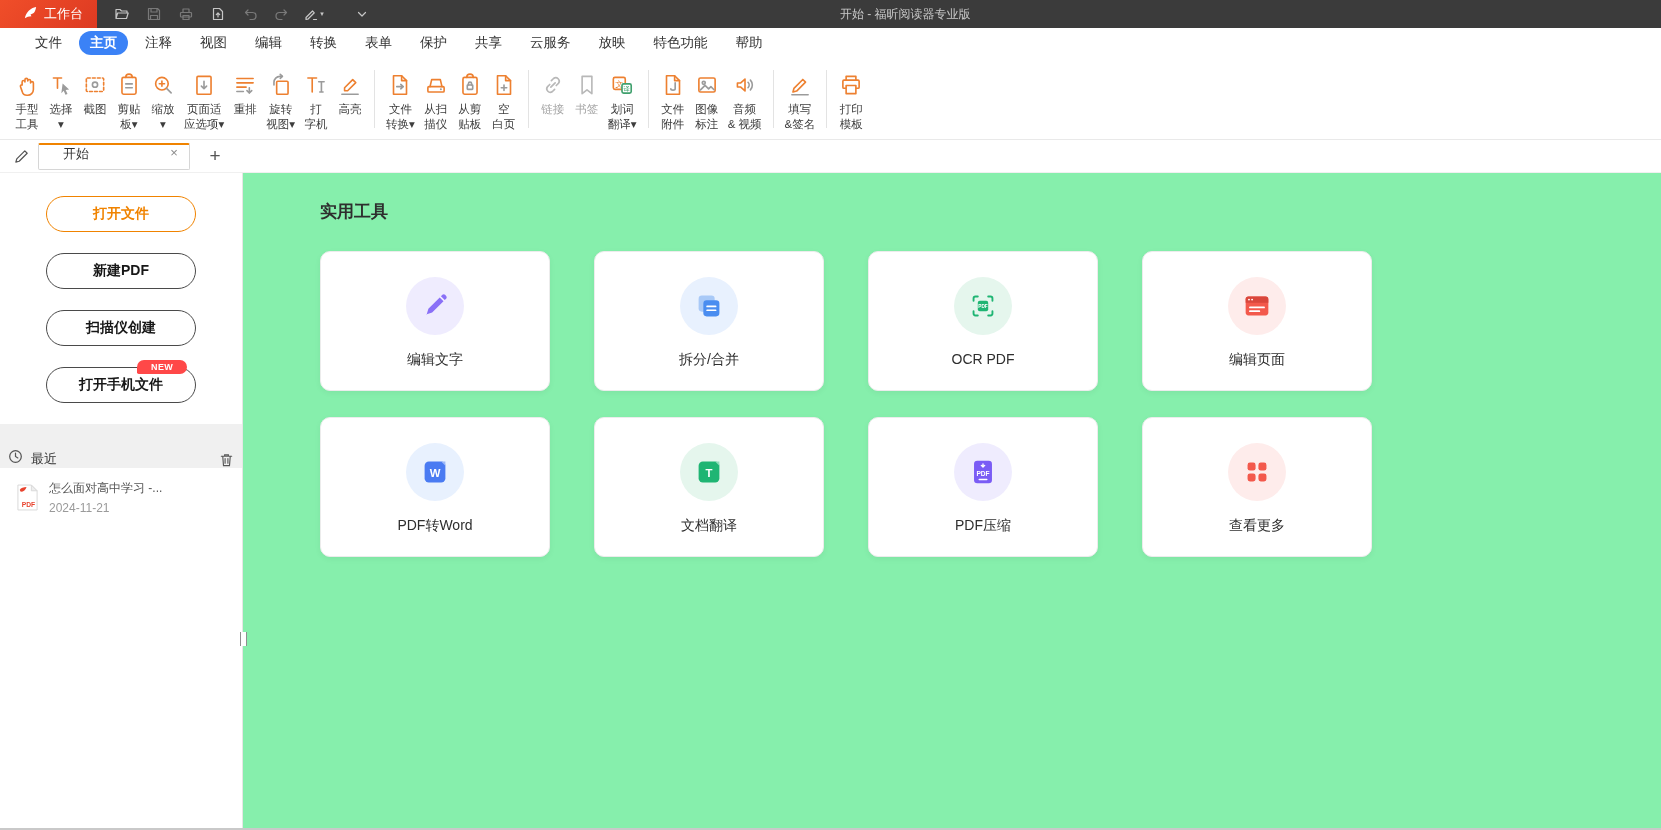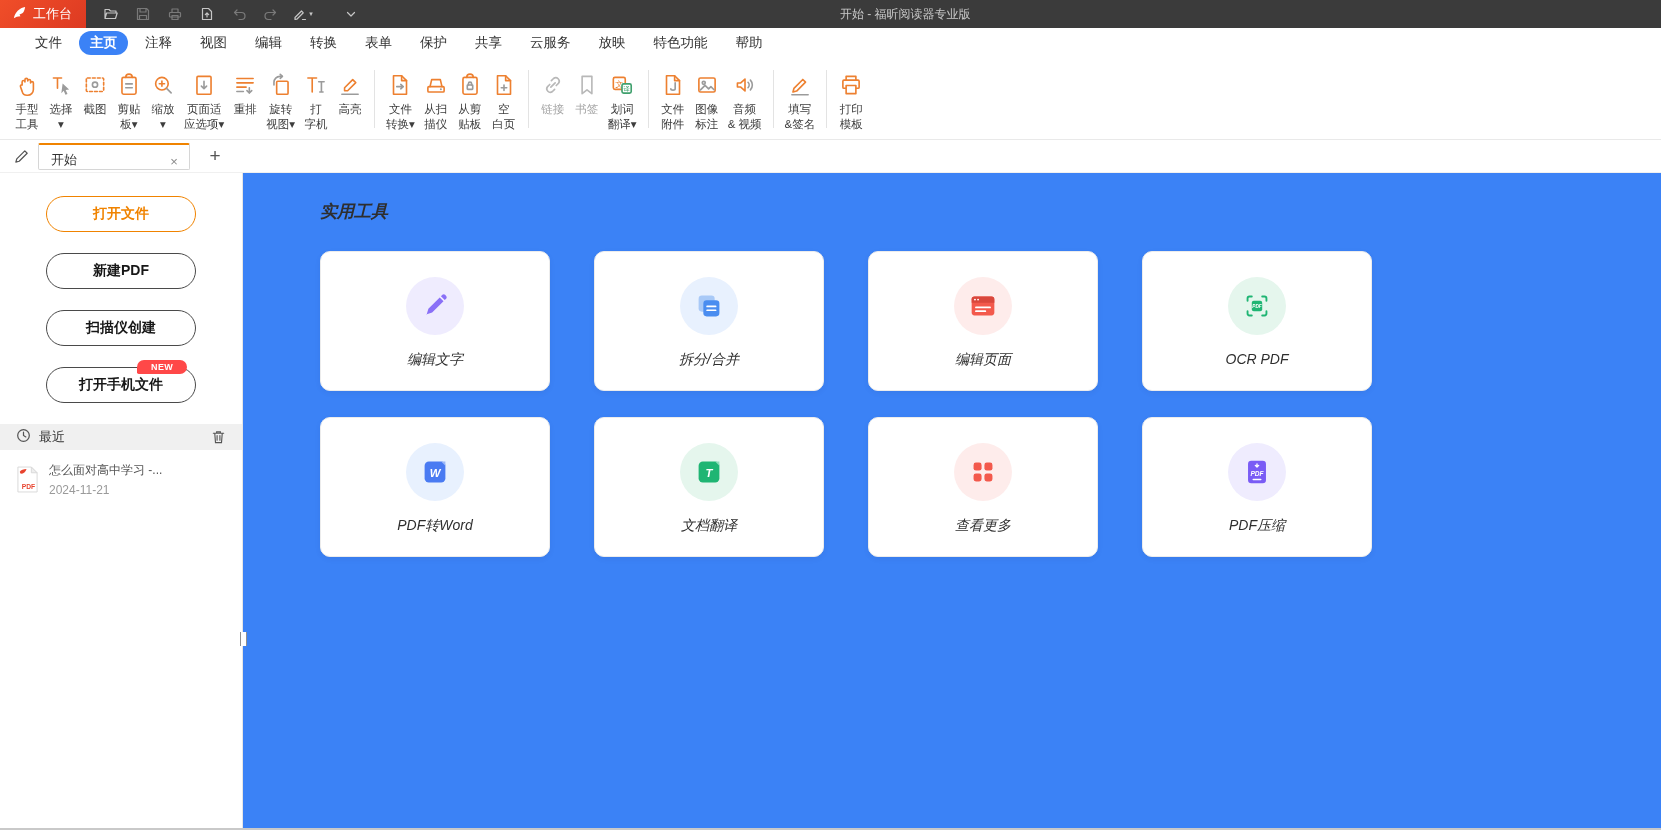--- a/index.html
+++ b/index.html
@@ -2,21 +2,21 @@
 <html><head>
 <meta charset="utf-8">
 <style>
   * { margin:0; padding:0; box-sizing:border-box; }
   html,body { width:1661px; height:830px; overflow:hidden; }
   body { font-family:"Liberation Sans","DejaVu Sans",sans-serif; background:#fff; }
   .app { width:1661px; height:830px; display:flex; flex-direction:column; }
 
   
   .titlebar { height:28px; background:#3b3b3b; display:flex; align-items:center; position:relative; flex:0 0 auto; }
-  .workspace-btn { height:100%; background:linear-gradient(135deg,#f04e29,#dd3a22); color:#fff; display:flex; align-items:center; gap:6px; padding:0 14px 0 12px; font-size:13px; cursor:pointer; }
+  .workspace-btn { height:100%; background:linear-gradient(135deg,#f04e29,#dd3a22); color:#fff; display:flex; align-items:center; gap:6px; padding:0 14px 0 23px; font-size:13px; cursor:pointer; }
   .tb-icons { display:flex; align-items:center; margin-left:10px; gap:3px; }
   .tb-btn { width:29px; height:24px; display:flex; align-items:center; justify-content:center; border-radius:3px; cursor:pointer; }
   .tb-btn svg { stroke:#c6c6c6; fill:none; stroke-width:1.2; stroke-linecap:round; stroke-linejoin:round; }
   .tb-btn.dim svg { opacity:.45; }
   .tb-caret { font-size:7px; color:#c6c6c6; margin-left:1px; }
   .tb-chevron { margin-left:16px; }
   .tb-title { position:absolute; left:54.5%; transform:translateX(-50%); color:#c9c9c9; font-size:12px; white-space:nowrap; pointer-events:none; }
 
   
   .menubar { height:30px; background:#fff; display:flex; align-items:center; padding-left:24px; gap:6px; flex:0 0 auto; }
@@ -33,42 +33,42 @@
   .ricon .g { stroke:#9b9b9b; }
   .ricon .gf { fill:#9b9b9b; stroke:none; }
   .rlabel { font-size:11.5px; line-height:1.32; color:#3d3d3d; text-align:center; white-space:pre-line; margin-top:2px; }
   .ribbon-item.disabled .rlabel { color:#a6a6a6; }
   .ribbon-item.disabled .ricon svg, .ribbon-item.disabled .ricon .g { stroke:#b8b8b8; }
 
   
   .tabbar { height:33px; display:flex; align-items:center; padding-left:8px; background:#fff; border-bottom:1px solid #f0f0f0; flex:0 0 auto; }
   .tab-pencil { width:26px; height:26px; display:flex; align-items:center; justify-content:center; cursor:pointer; margin-right:4px; }
   .tab-pencil svg { stroke:#555; fill:none; stroke-width:1.3; stroke-linejoin:round; }
-  .tab { width:152px; height:27px; border:1px solid #d6d6d6; border-top:2px solid #f08300; background:#fff; display:flex; align-items:flex-end; padding:0 7px 0 12px; border-radius:2px; cursor:pointer; }
+  .tab { width:152px; height:27px; border:1px solid #d6d6d6; border-top:2px solid #f08300; background:#fff; display:flex; align-items:flex-start; padding:0 7px 0 24px; border-radius:2px; cursor:pointer; }
   .tab-label { font-size:13px; color:#333; flex:1; }
   .tab-close { color:#8a8a8a; font-size:13px; width:16px; text-align:center; cursor:pointer; }
   .new-tab { font-size:19px; color:#555; margin-left:14px; width:22px; text-align:center; cursor:pointer; }
 
   
   .bodyarea { flex:1; display:flex; min-height:0; }
   .sidebar { width:243px; border-right:1px solid #e6e6e6; position:relative; display:flex; flex-direction:column; background:#fff; }
   .side-btns { padding-top:23px; display:flex; flex-direction:column; align-items:center; gap:21px; }
   .side-btn { width:150px; height:36px; border:1.5px solid #4a4a4a; border-radius:18px; background:#fff; display:flex; align-items:center; justify-content:center; font-size:14px; font-weight:bold; color:#171717; cursor:pointer; position:relative; }
   .side-btn.primary { border-color:#f08300; color:#f08300; }
   .badge { position:absolute; top:-8px; right:8px; background:#ff4848; color:#fff; font-size:9px; font-weight:bold; padding:2px 14px; border-radius:8px 8px 8px 2px; letter-spacing:.3px; }
-  .recent-header { margin-top:21px; height:26px; background:#f0f0f0; display:flex; align-items:center; padding:0 16px; gap:8px; }
+  .recent-header { margin-top:21px; height:44px; background:#f0f0f0; display:flex; align-items:flex-end; padding:0 8px; gap:8px; }
   .recent-header svg { flex:0 0 auto; }
   .recent-title { font-size:13px; color:#333; flex:1; }
   .trash-btn { cursor:pointer; display:flex; align-items:center; }
   .recent-item { display:flex; gap:10px; padding:12px 16px; align-items:flex-end; cursor:pointer; }
   .recent-name { font-size:12px; color:#555; }
   .recent-date { font-size:12px; color:#9a9a9a; margin-top:4px; }
   .resize-handle { position:absolute; right:-5px; top:459px; width:7px; height:14px; border-left:1.6px solid #8f8f8f; border-right:1.6px solid #8f8f8f; background:#fff; cursor:col-resize; z-index:2; }
 
-  .main { flex:1; padding:27px 0 12px 77px; background:#3b82f6;font-style:italic; }
+  .main { flex:1; padding:27px 0 12px 77px; background:#86efac; }
   .section-title { font-size:17px; font-weight:bold; color:#2e2e2e; }
   .tools-grid { margin-top:28px; display:grid; grid-template-columns:repeat(4,230px); column-gap:44px; row-gap:26px; }
   .tool-card { height:140px; background:#fff; border:1px solid #ececec; border-radius:10px; box-shadow:0 2px 6px rgba(0,0,0,.05); display:flex; flex-direction:column; align-items:center; cursor:pointer; }
   .tool-circle { width:58px; height:58px; border-radius:50%; margin-top:25px; display:flex; align-items:center; justify-content:center; }
   .c-purple { background:#efecfe; } .c-blue { background:#e8f1fe; } .c-red { background:#feeceb; } .c-green { background:#e5f6ed; }
   .tool-label { margin-top:16px; font-size:14px; color:#2e2e2e; }
 
   .bottom-strip { height:2px; background:#c9c9c9; flex:0 0 auto; }
 </style>
 </head>
@@ -487,90 +487,90 @@
             <svg width="34" height="34" viewBox="0 0 36 36">
                 <rect x="7" y="7" width="17" height="17" rx="3.5" fill="#a8c9f7"></rect>
                 <rect x="12" y="12" width="17" height="17" rx="3.5" fill="#4a8df0"></rect>
                 <path d="M16 18.5h9M16 22.5h9" stroke="#fff" stroke-width="1.8" stroke-linecap="round"></path>
               </svg>
           </div>
           <div class="tool-label">拆分/合并</div>
         </div>
 
         <div class="tool-card">
-          <div class="tool-circle c-red">
-            <svg width="34" height="34" viewBox="0 0 36 36">
-                <rect x="6" y="8" width="24" height="20" rx="3" fill="#f3594c"></rect>
-                <path d="M6 11a3 3 0 0 1 3-3h18a3 3 0 0 1 3 3v3.5H6z" fill="#d9473c"></path>
-                <path d="M10.5 19.5h15M10.5 23.5h10" stroke="#fff" stroke-width="1.8" stroke-linecap="round"></path>
-                <circle cx="9.5" cy="11.2" r="1" fill="#fff"></circle>
-                <circle cx="12.8" cy="11.2" r="1" fill="#fff"></circle>
-              </svg>
-          </div>
-          <div class="tool-label">编辑页面</div>
-        </div>
-
-        <div class="tool-card">
           <div class="tool-circle c-green">
             <svg width="34" height="34" viewBox="0 0 36 36" fill="none" stroke="#1fb573" stroke-width="2" stroke-linecap="round" stroke-linejoin="round">
                 <path d="M8 12.5V10a2 2 0 0 1 2-2h2.5"></path>
                 <path d="M23.5 8H26a2 2 0 0 1 2 2v2.5"></path>
                 <path d="M28 23.5V26a2 2 0 0 1-2 2h-2.5"></path>
                 <path d="M12.5 28H10a2 2 0 0 1-2-2v-2.5"></path>
                 <rect x="12.5" y="12.5" width="11" height="11" rx="2" fill="#1fb573" stroke="none"></rect>
                 <text x="18" y="20.3" font-size="5" fill="#fff" stroke="none" text-anchor="middle" font-weight="bold">PDF</text>
               </svg>
           </div>
           <div class="tool-label">OCR PDF</div>
         </div>
 
         <div class="tool-card">
+          <div class="tool-circle c-red">
+            <svg width="34" height="34" viewBox="0 0 36 36">
+                <rect x="6" y="8" width="24" height="20" rx="3" fill="#f3594c"></rect>
+                <path d="M6 11a3 3 0 0 1 3-3h18a3 3 0 0 1 3 3v3.5H6z" fill="#d9473c"></path>
+                <path d="M10.5 19.5h15M10.5 23.5h10" stroke="#fff" stroke-width="1.8" stroke-linecap="round"></path>
+                <circle cx="9.5" cy="11.2" r="1" fill="#fff"></circle>
+                <circle cx="12.8" cy="11.2" r="1" fill="#fff"></circle>
+              </svg>
+          </div>
+          <div class="tool-label">编辑页面</div>
+        </div>
+
+        <div class="tool-card">
           <div class="tool-circle c-blue">
             <svg width="34" height="34" viewBox="0 0 36 36">
                 <rect x="7" y="7" width="22" height="22" rx="4.5" fill="#4a7bf2"></rect>
                 <path d="M24.5 7H29v4.5z" fill="#9ab8f8"></path>
                 <text x="18" y="23" font-size="12" fill="#fff" text-anchor="middle" font-weight="bold">W</text>
               </svg>
           </div>
           <div class="tool-label">PDF转Word</div>
         </div>
 
         <div class="tool-card">
           <div class="tool-circle c-green">
             <svg width="34" height="34" viewBox="0 0 36 36">
                 <rect x="7" y="7" width="22" height="22" rx="4.5" fill="#1fb573"></rect>
                 <path d="M24.5 7H29v4.5z" fill="#8fdcb9"></path>
                 <text x="18" y="23" font-size="12" fill="#fff" text-anchor="middle" font-weight="bold">T</text>
               </svg>
           </div>
           <div class="tool-label">文档翻译</div>
+        </div>
+
+        <div class="tool-card">
+          <div class="tool-circle c-purple">
+            <svg width="34" height="34" viewBox="0 0 36 36">
+                <rect x="8.5" y="6" width="19" height="24" rx="3.5" fill="#7a5cf5"></rect>
+                <path d="M18 9.5v3M16.2 11l1.8 1.8 1.8-1.8" stroke="#fff" stroke-width="1.4" fill="none" stroke-linecap="round" stroke-linejoin="round"></path>
+                <text x="18" y="22.5" font-size="7" fill="#fff" text-anchor="middle" font-weight="bold">PDF</text>
+                <path d="M14 26h8" stroke="#fff" stroke-width="1.5" stroke-linecap="round"></path>
+              </svg>
+          </div>
+          <div class="tool-label">PDF压缩</div>
         </div>
 
         <div class="tool-card">
           <div class="tool-circle c-red">
             <svg width="34" height="34" viewBox="0 0 36 36" fill="#f3594c">
                 <rect x="8" y="8" width="8.5" height="8.5" rx="2.5"></rect>
                 <rect x="19.5" y="8" width="8.5" height="8.5" rx="2.5"></rect>
                 <rect x="8" y="19.5" width="8.5" height="8.5" rx="2.5"></rect>
                 <rect x="19.5" y="19.5" width="8.5" height="8.5" rx="2.5"></rect>
               </svg>
           </div>
           <div class="tool-label">查看更多</div>
         </div>
 
-        <div class="tool-card">
-          <div class="tool-circle c-purple">
-            <svg width="34" height="34" viewBox="0 0 36 36">
-                <rect x="8.5" y="6" width="19" height="24" rx="3.5" fill="#7a5cf5"></rect>
-                <path d="M18 9.5v3M16.2 11l1.8 1.8 1.8-1.8" stroke="#fff" stroke-width="1.4" fill="none" stroke-linecap="round" stroke-linejoin="round"></path>
-                <text x="18" y="22.5" font-size="7" fill="#fff" text-anchor="middle" font-weight="bold">PDF</text>
-                <path d="M14 26h8" stroke="#fff" stroke-width="1.5" stroke-linecap="round"></path>
-              </svg>
-          </div>
-          <div class="tool-label">PDF压缩</div>
-        </div>
-
       </div>
     </div>
   </div>
 
   <div class="bottom-strip"></div>
 </div>
 
 </body></html>

